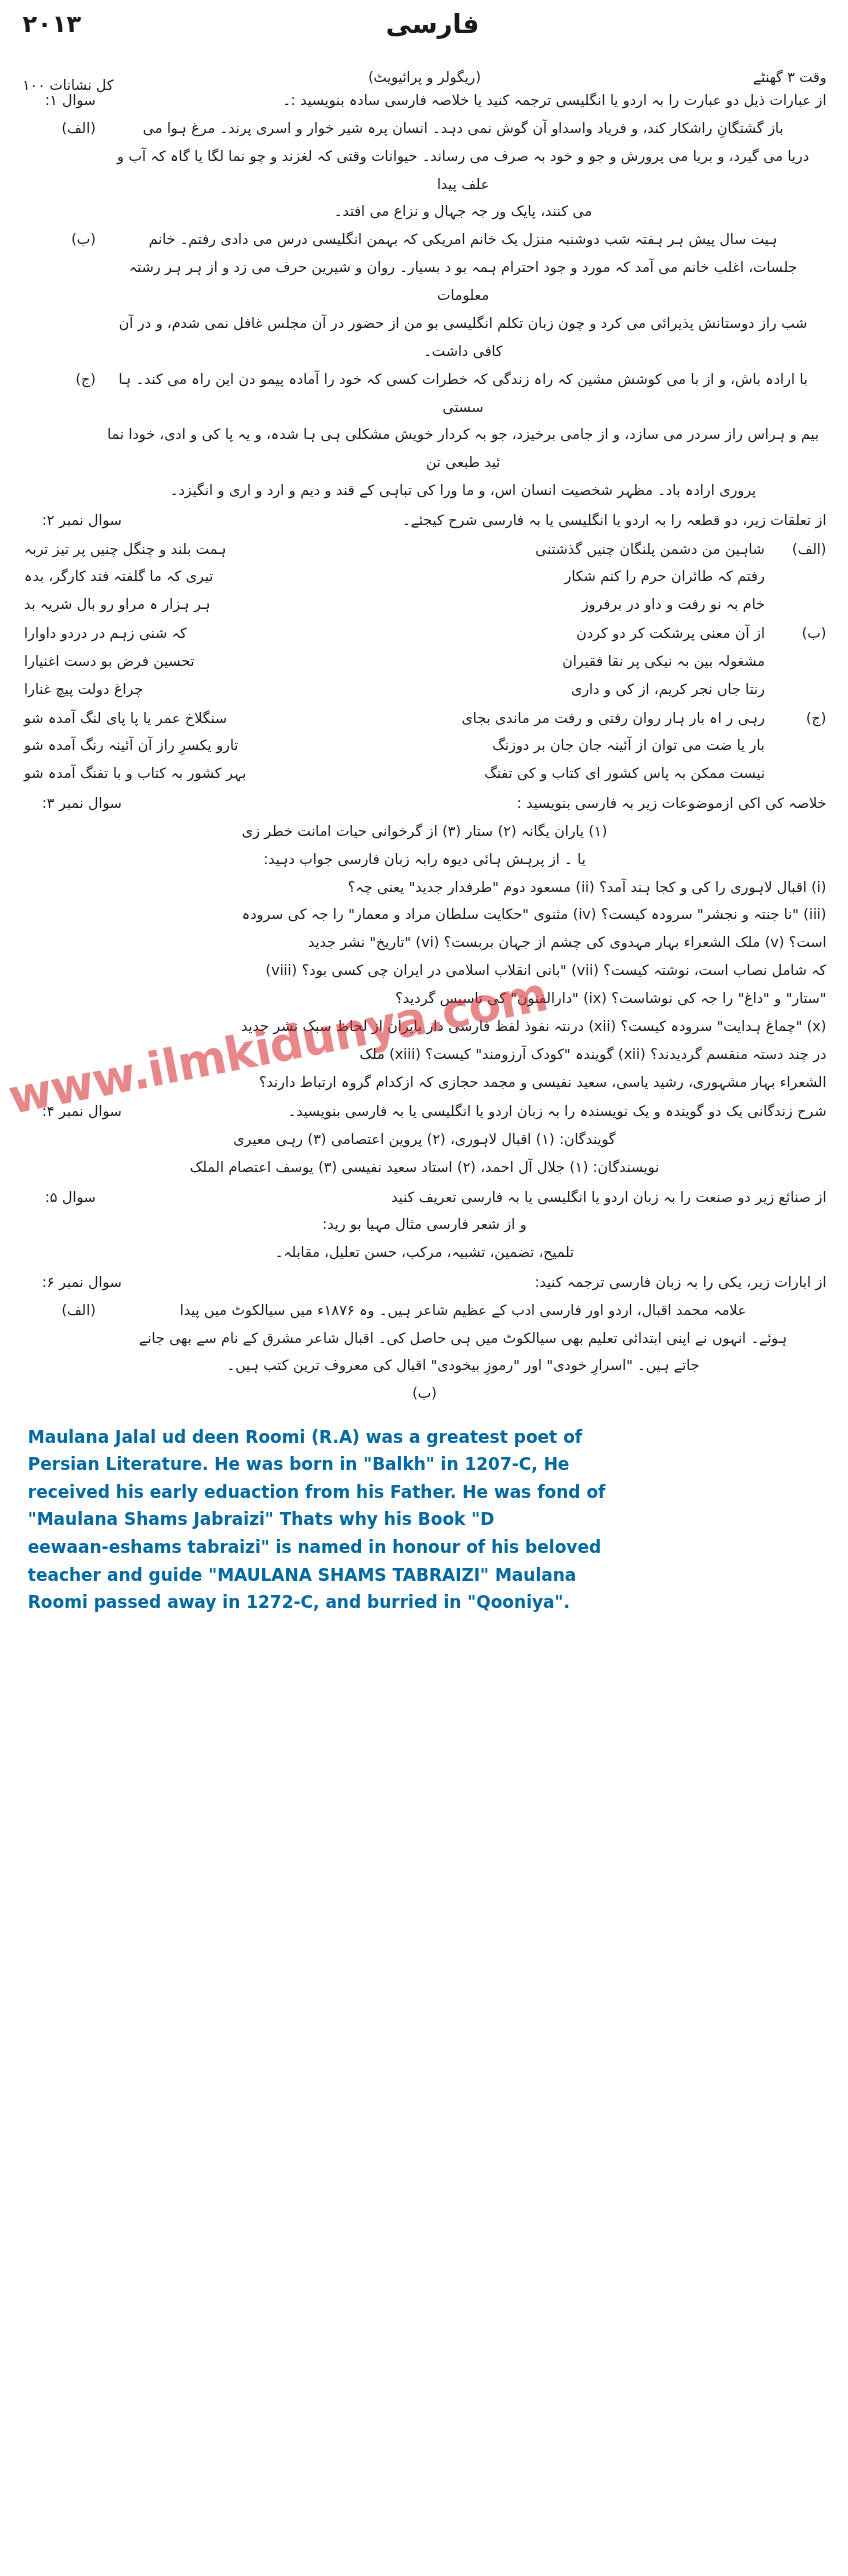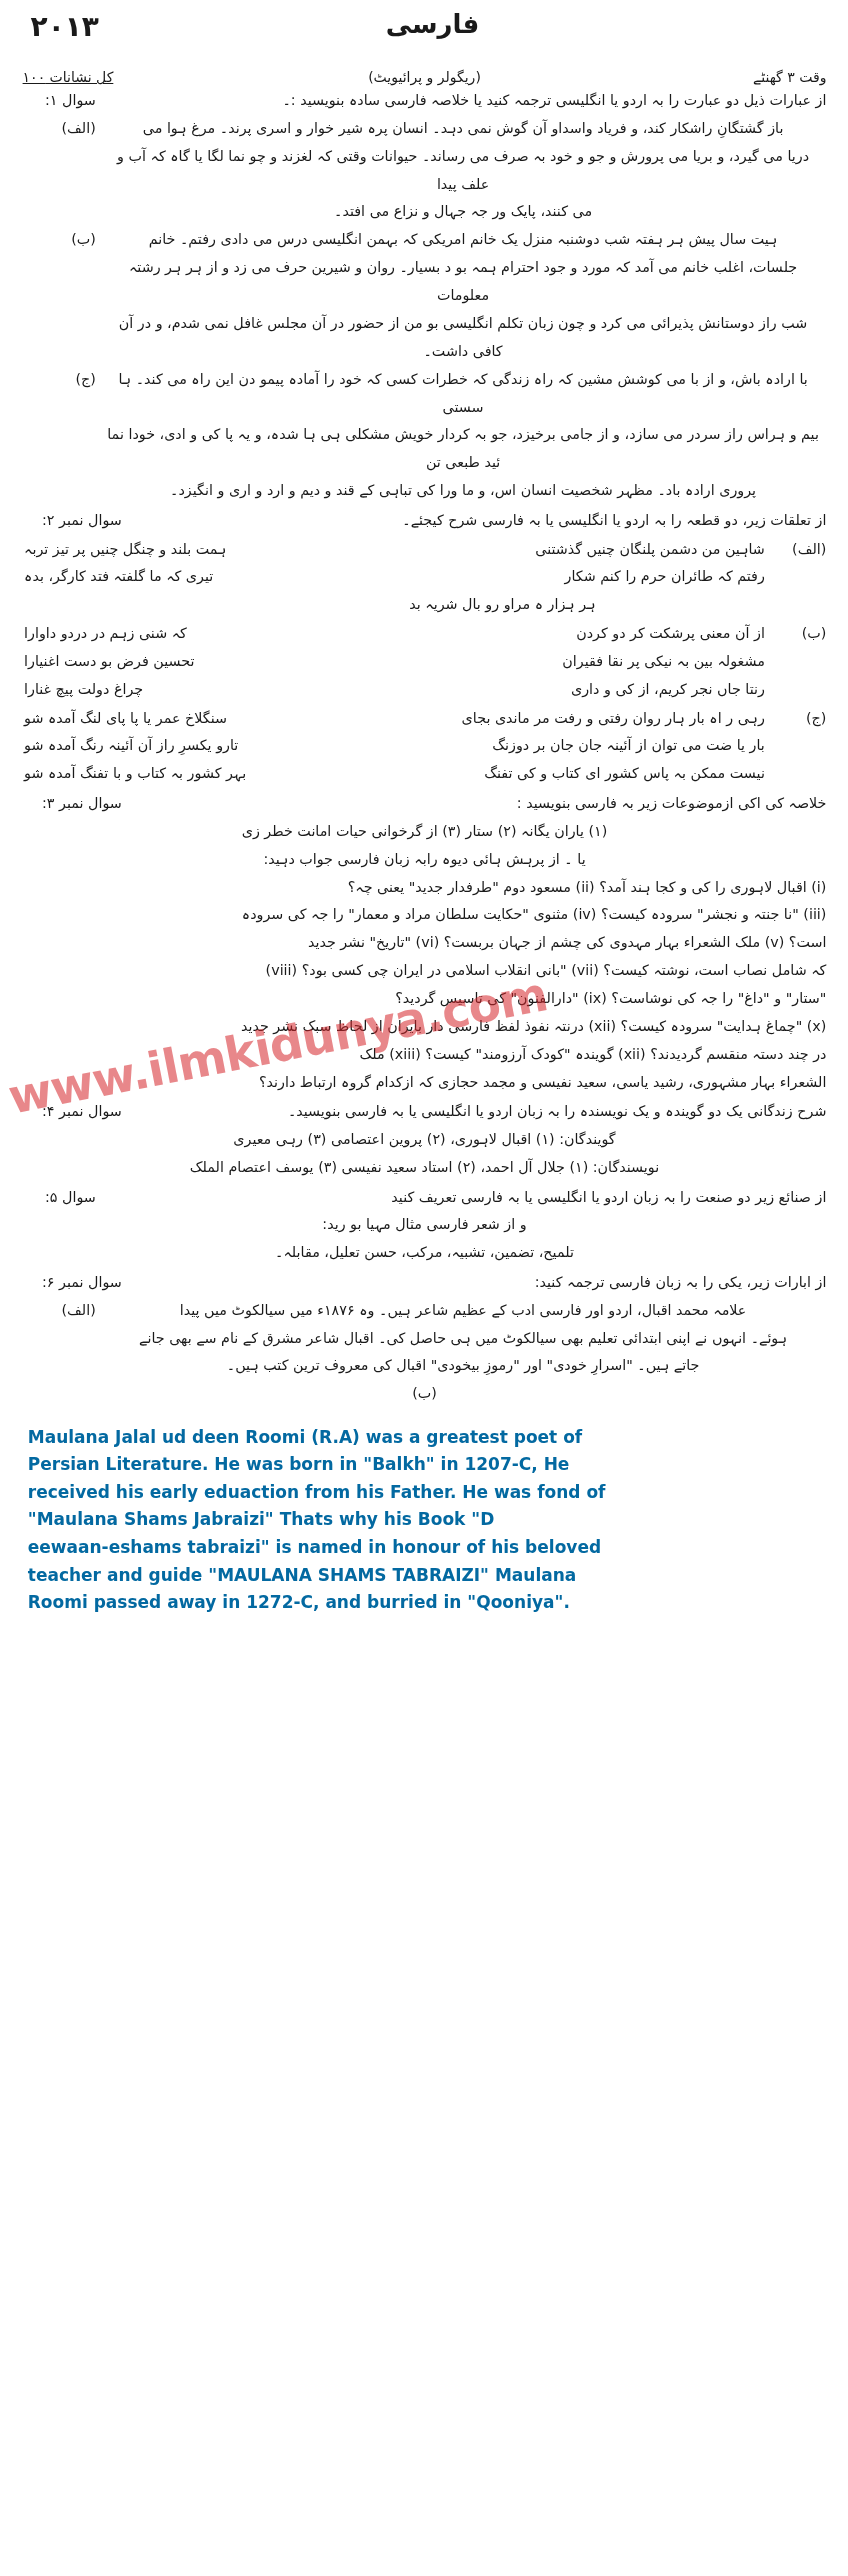--- a/index.html
+++ b/index.html
@@ -44,23 +44,23 @@
     font-family: "DejaVu Sans", "Liberation Sans", sans-serif;
     font-size: 14.3px;
     line-height: 1.95;
   }
   .hdr {
     position: relative;
     height: 54px;
   }
   .year {
     position: absolute;
-    left: 8px;
+    left: 0;
     top: 1.7px;
-    font-size: 28px;
+    font-size: 24px;
     font-weight: bold;
     letter-spacing: 0.9px;
   }
   .subject {
     position: absolute;
     left: 16px;
     right: 0;
     top: 0;
     text-align: center;
     font-size: 26px;
@@ -68,22 +68,21 @@
   }
   .meta-row {
     position: relative;
     height: 22.6px;
     margin-top: 1.7px;
     font-size: 14px;
   }
   .meta-left {
     position: absolute;
     left: 0;
-    top: 0;
-    text-decoration: underline;
+    top: 8px;
   }
   .meta-center {
     position: absolute;
     left: 0;
     right: 0;
     top: 0;
     text-align: center;
   }
   .meta-right {
     position: absolute;
@@ -212,20 +211,21 @@
       <span class="verse-set">
         <span class="verse-row">
           <span class="hemistich right">شاہین من دشمن پلنگان چنیں گذشتنی</span>
           <span class="hemistich left">ہمت بلند و چنگل چنیں پر تیز تربہ</span>
         </span>
         <span class="verse-row">
           <span class="hemistich right">رفتم کہ طائران حرم را کنم شکار</span>
           <span class="hemistich left">تیری کہ ما گلفتہ فتد کارگر، بدہ</span>
         </span>
         <span class="verse-row">
+          <span class="hemistich right">خام بہ نو رفت و داو در برفروز</span>
           <span class="hemistich left">ہر ہزار ہ مراو رو بال شریہ بد</span>
         </span>
       </span>
     </div>
 
     <div class="verse-block">
       <span class="verse-lbl">(ب)</span>
       <span class="verse-set">
         <span class="verse-row">
           <span class="hemistich right">از آن معنی پرشکت کر دو کردن</span>

